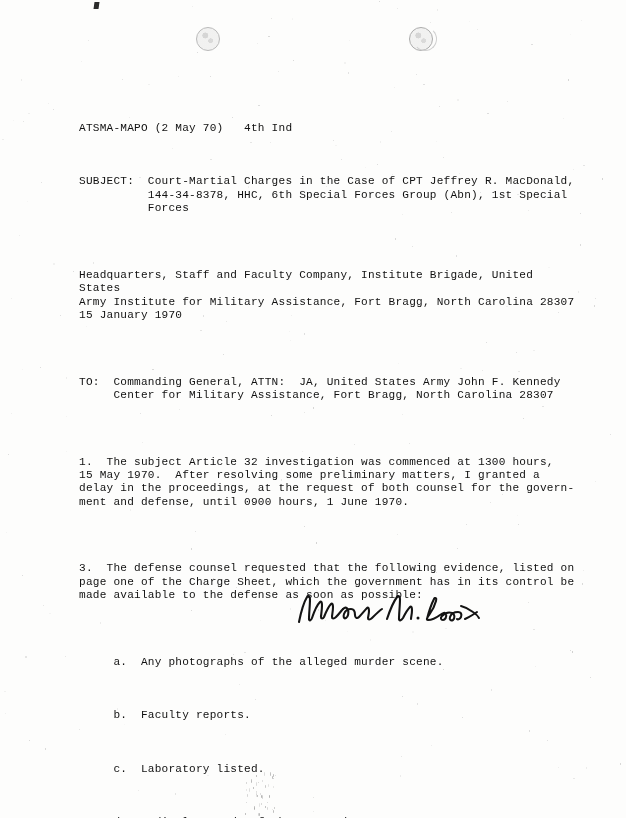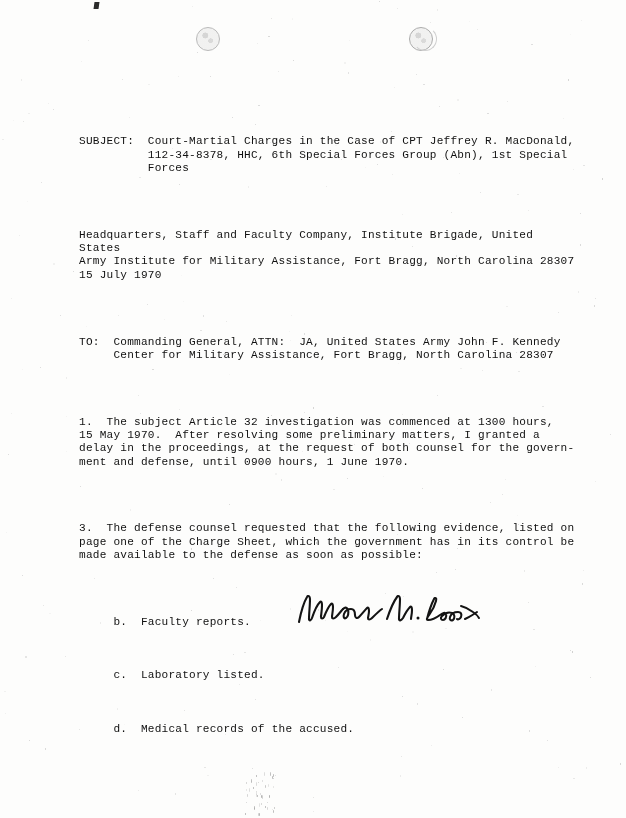--- a/index.html
+++ b/index.html
@@ -99,41 +99,43 @@
 <body>
 
 <div id="page">
 
   <div class="corner-mark"></div>
   <div class="punch-hole" id="hole-left"></div>
   <div class="punch-hole" id="hole-right"></div>
 
   <div id="typescript">
 
+    <div class="block tight">ATSMA-MAPO (2 May 70)   4th Ind</div>
 
     <div class="block">SUBJECT:  Court-Martial Charges in the Case of CPT Jeffrey R. MacDonald,
-          112-34-8378, HHC, 6th Special Forces Group (Abn), 1st Special
+          144-34-8378, HHC, 6th Special Forces Group (Abn), 1st Special
           Forces</div>
 
     <div class="block">Headquarters, Staff and Faculty Company, Institute Brigade, United States
 Army Institute for Military Assistance, Fort Bragg, North Carolina 28307
-15 July 1970</div>
+15 January 1970</div>
 
     <div class="block">TO:  Commanding General, ATTN:  JA, United States Army John F. Kennedy
      Center for Military Assistance, Fort Bragg, North Carolina 28307</div>
 
     <div class="block">1.  The subject Article 32 investigation was commenced at 1300 hours,
 15 May 1970.  After resolving some preliminary matters, I granted a
 delay in the proceedings, at the request of both counsel for the govern-
 ment and defense, until 0900 hours, 1 June 1970.</div>
 
     <div class="block">3.  The defense counsel requested that the following evidence, listed on
 page one of the Charge Sheet, which the government has in its control be
 made available to the defense as soon as possible:</div>
 
+    <div class="item">     a.  Any photographs of the alleged murder scene.</div>
     <div class="item">     b.  Faculty reports.</div>
     <div class="item">     c.  Laboratory listed.</div>
     <div class="item">     d.  Medical records of the accused.</div>
     
     
 
     
   </div>
 
   <div id="signature-block">

